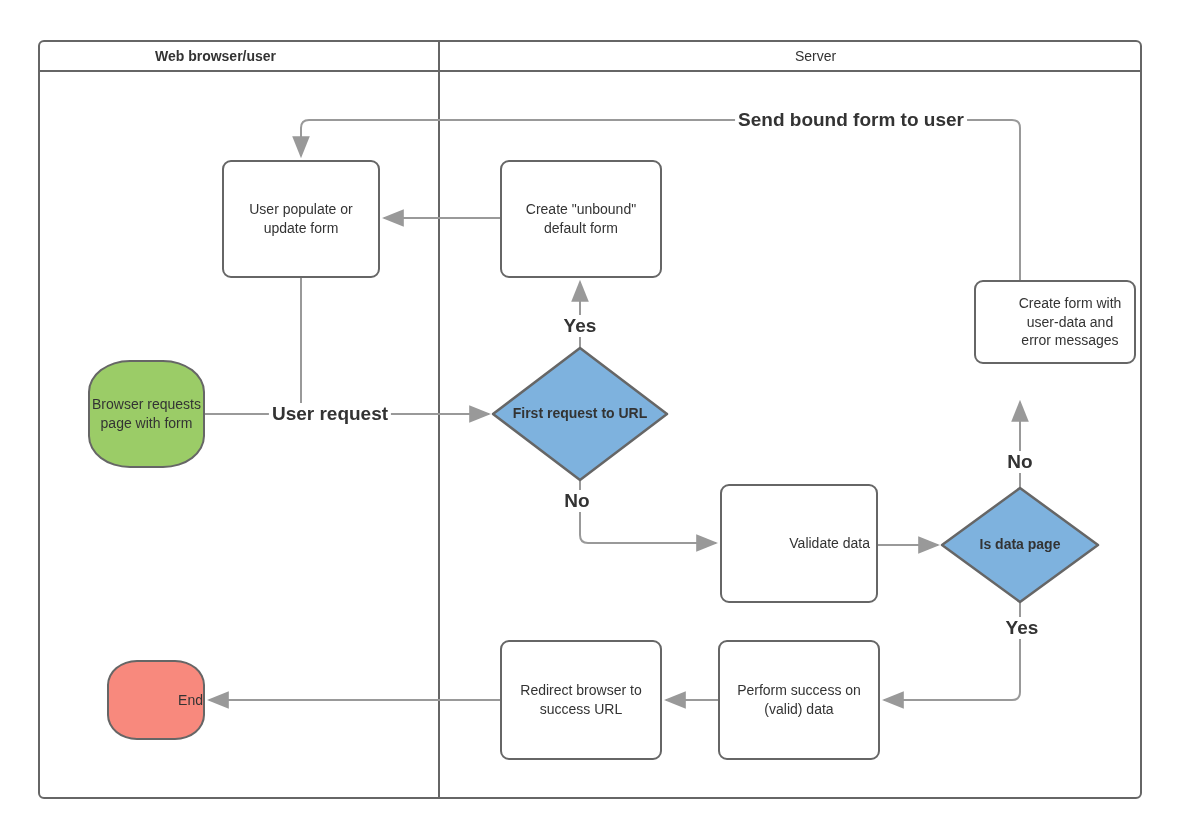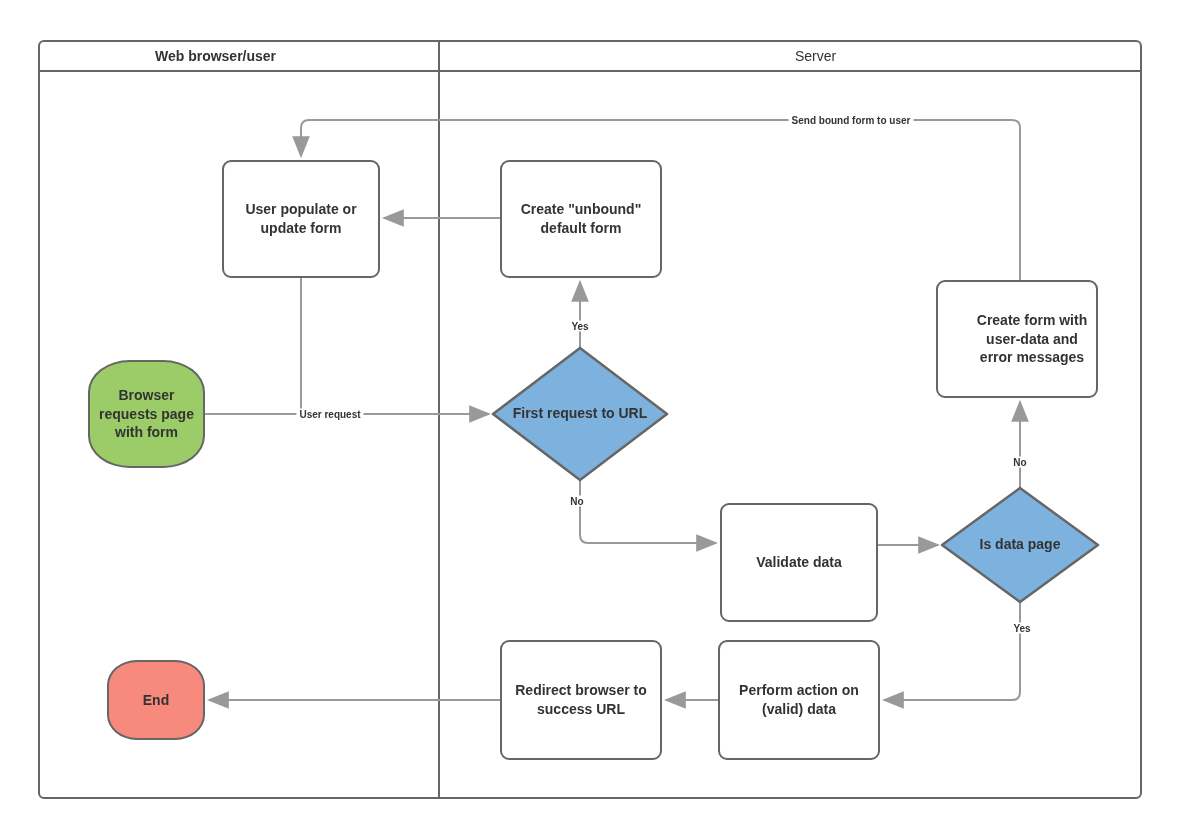--- a/index.html
+++ b/index.html
@@ -26,30 +26,30 @@
   .lane-title.server{left:464px; width:703px; font-weight:normal;}
 
   svg.connectors{position:absolute; left:0; top:0; width:1180px; height:840px; z-index:2;}
   svg.connectors path.edge{fill:none; stroke:var(--arrow); stroke-width:2px;}
   svg.connectors path.edge-stub{fill:none; stroke:var(--arrow); stroke-width:2px;}
   svg.connectors polygon.diamond-shape{fill:var(--blue); stroke:var(--stroke); stroke-width:2.5px; stroke-linejoin:round;}
   .arrowhead{fill:var(--arrow);}
 
   .node{
     position:absolute; box-sizing:border-box; z-index:3;
-    display:flex; align-items:center; justify-content:center; text-align:center;
-    font-size:14px; font-weight:bold; line-height:1.35; color:var(--text);
+    display:flex; align-items:center; justify-content:flex-end; text-align:center;
+    font-size:14px; font-weight:normal; line-height:1.35; color:var(--text);
   }
   .proc{
     background:#ffffff; border:2px solid var(--stroke); border-radius:9px; padding:4px 6px;
   }
   .proc.user-populate{left:222px; top:160px; width:158px; height:118px;}
   .proc.create-unbound{left:500px; top:160px; width:162px; height:118px;}
-  .proc.create-form{left:936px; top:280px; width:162px; height:118px;padding-left:36px;}
-  .proc.validate{left:720px; top:484px; width:158px; height:119px;margin-top:19px;}
+  .proc.create-form{left:974px; top:280px; width:162px; height:84px;padding-left:36px;}
+  .proc.validate{left:720px; top:484px; width:158px; height:119px;}
   .proc.perform{left:718px; top:640px; width:162px; height:120px;}
   .proc.redirect{left:500px; top:640px; width:162px; height:120px;}
   .terminator{
     border:2px solid var(--stroke); padding:0;
   }
   .terminator.start{
     left:88px; top:360px; width:117px; height:108px; background:var(--green);
     border-radius:42px / 32px;
   }
   .terminator.end{
@@ -58,21 +58,21 @@
   }
   .diamond-label{
     position:absolute; z-index:4; display:flex; align-items:center; justify-content:center;
     text-align:center; font-size:14px; font-weight:bold; line-height:1.4; color:var(--text);
   }
   .diamond-label.first-request{left:505px; top:381px; width:150px; height:66px;}
   .diamond-label.is-valid{left:950px; top:525px; width:140px; height:40px;}
 
   .edge-label{
     position:absolute; z-index:5; transform:translate(-50%,-50%);
-    background:#ffffff; padding:0 3px; font-size:10px; font-weight:bold; color:var(--text);
+    background:#ffffff; padding:0 3px; font-size:19px; font-weight:bold; color:var(--text);
     white-space:nowrap;
   }
   .edge-label.page-request{left:330px; top:414px;}
   .edge-label.send-bound{left:851px; top:120px;}
   .edge-label.first-yes{left:580px; top:326px;}
   .edge-label.first-no{left:577px; top:501px;}
   .edge-label.valid-no{left:1020px; top:462px;}
   .edge-label.valid-yes{left:1022px; top:628px;}
 </style>
 </head>
@@ -124,21 +124,21 @@
 
   <div class="node proc validate">
     <span>Validate data</span>
   </div>
 
   <div class="node proc create-form">
     <span>Create form with user-data and error messages</span>
   </div>
 
   <div class="node proc perform">
-    <span>Perform action on (valid) data</span>
+    <span>Perform success on (valid) data</span>
   </div>
 
   <div class="node proc redirect">
     <span>Redirect browser to success URL</span>
   </div>
 
   <div class="node terminator end">
     <span>End</span>
   </div>
 

